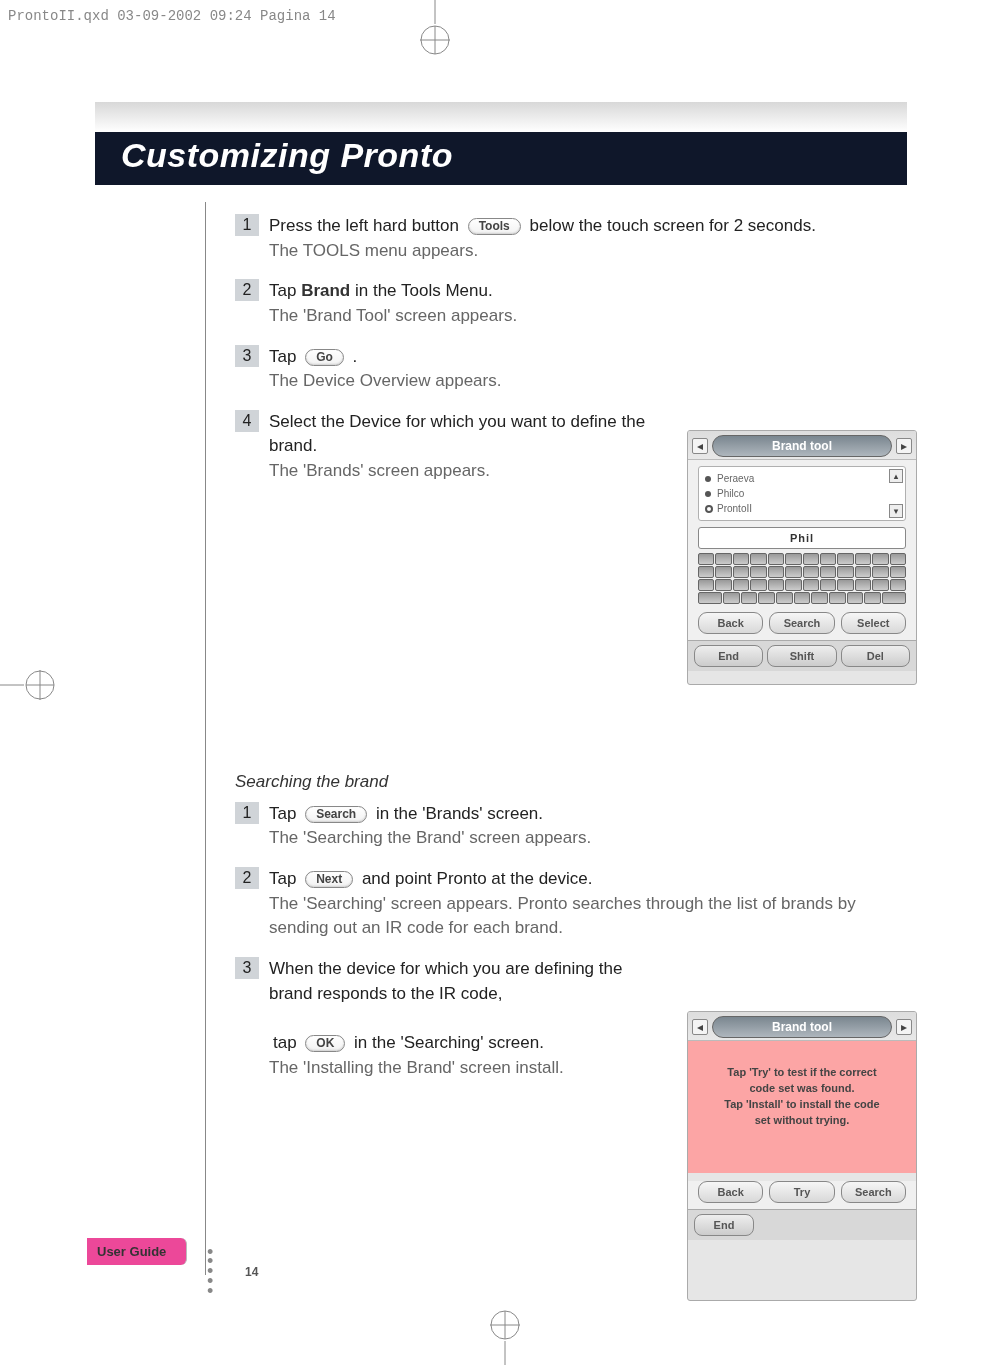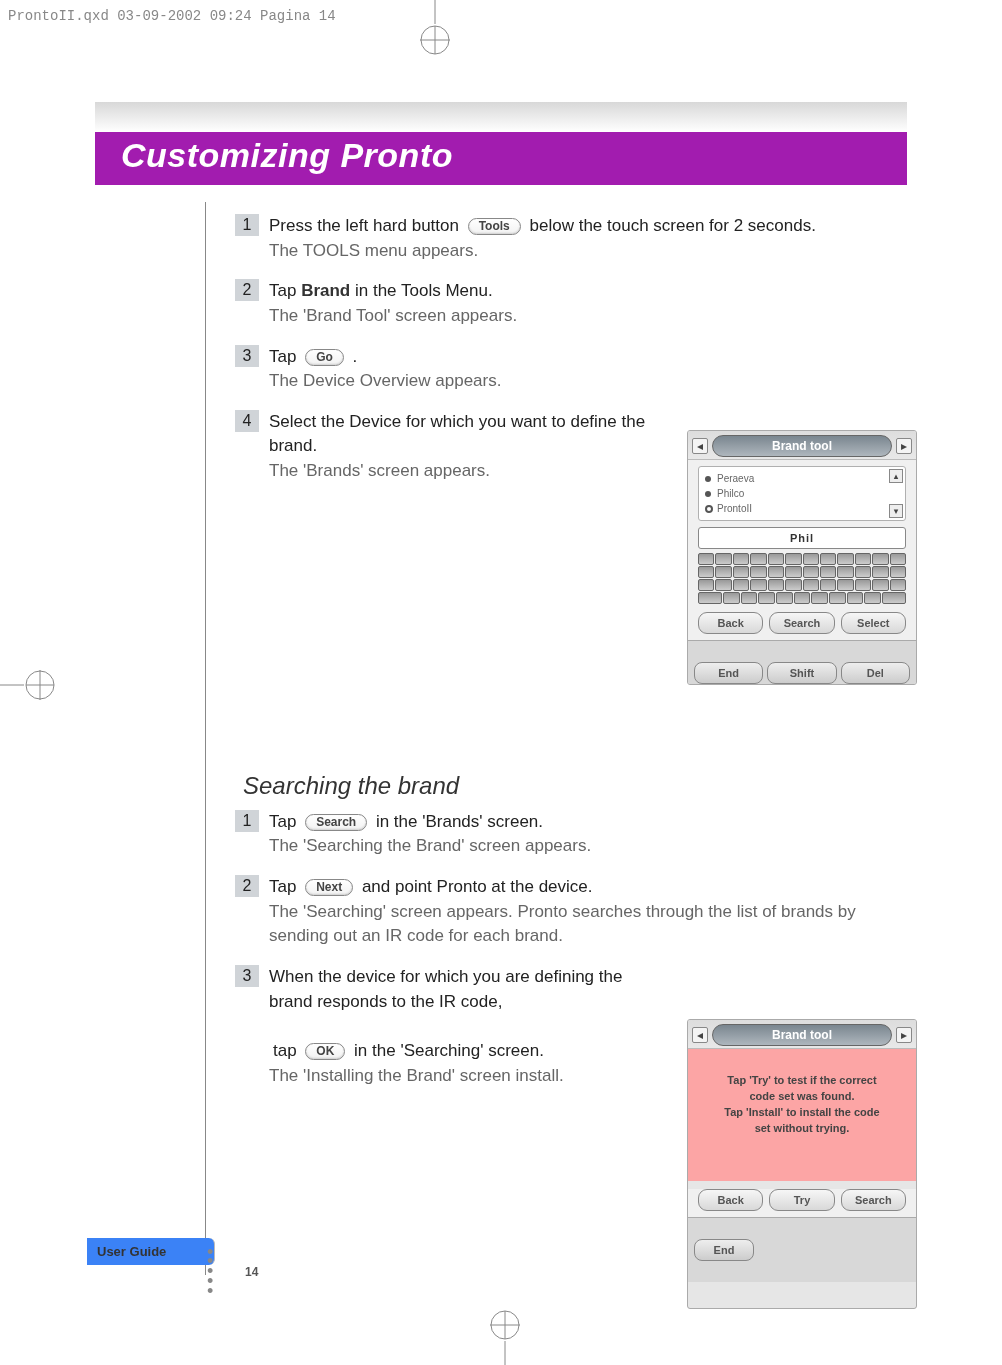--- a/index.html
+++ b/index.html
@@ -48,21 +48,21 @@
   .banner-wrap {
     position: absolute;
     top: 102px; left: 95px; right: 95px;
     height: 80px;
   }
   .banner-gradient {
     background: linear-gradient(to bottom, #d8d8d8 0%, #fff 100%);
     height: 30px;
   }
   .banner {
-    background: #a21caf;
+    background: #0f172a;
     padding: 4px 26px 10px;
   }
   .banner h1 {
     color: #fff;
     font-style: italic;
     font-weight: 800;
     font-size: 34px;
     letter-spacing: 0.5px;
   }
   .content {
@@ -88,22 +88,22 @@
     color: #4a5a66;
     font-style: italic;
     font-weight: 800;
     font-size: 22px;
     margin-bottom: 12px;
   }
   .subsection-title {
     color: #333;
     font-style: italic;
     font-weight: 500;
-    font-size: 24px;
-    margin: 12px 8px 10px;
+    font-size: 17px;
+    margin: 12px 0 10px;
   }
   .step {
     display: flex;
     margin-bottom: 16px;
   }
   .step-num {
     flex: 0 0 24px;
     height: 22px;
     background: #d0d4d8;
     text-align: center;
@@ -175,29 +175,29 @@
   .ds-scroll-up, .ds-scroll-dn {
     position:absolute; right:2px; width:14px; height:14px; border:1px solid #888; background:#eee; font-size:9px; text-align:center; line-height:12px; color:#444;
   }
   .ds-scroll-up{ top:2px;} .ds-scroll-dn{ bottom:2px;}
   .ds-input { margin-top:6px; border:1px solid #888; background:#fff; border-radius:3px; text-align:center; font-size:11px; font-weight:700; padding:4px; letter-spacing:1px;}
   .ds-keys { margin-top:4px; }
   .ds-keys .krow{ display:flex; gap:1px; margin-bottom:1px;}
   .ds-keys .k{ flex:1; height:12px; background:linear-gradient(#999,#ccc); border:1px solid #666; border-radius:2px;}
   .ds-soft { display:flex; gap:6px; margin-top:8px; }
   .ds-soft .sb { flex:1; border:1px solid #888; border-radius:9px; background:linear-gradient(#f6f6f6,#d8d8d8); text-align:center; font-size:11px; color:#555; padding:4px 0; font-weight:600;}
-  .ds-hard { display:flex; gap:4px; padding:21px 6px; background:#d8d8d8; border-top:1px solid #aaa;}
+  .ds-hard { display:flex; gap:4px; padding:4px 6px; background:#d8d8d8; border-top:1px solid #aaa;}
   .ds-hard .hb{ flex:1; border:1px solid #888; border-radius:8px; background:linear-gradient(#eee,#ccc); text-align:center; font-size:11px; color:#555; padding:4px 2px; font-weight:600;}
   .ds-msg { background:#fca5a5; padding: 24px 10px 44px; text-align:center; font-size:11px; color:#444; font-weight:600; line-height:1.45;}
   .user-guide-tab {
     position: absolute;
     left: -8px;
     bottom: 40px;
-    width: 128px;
-    background: #3b82f6;
+    width: 100px;
+    background: #ec4899;
     border-radius: 0 6px 6px 0;
     padding: 6px 10px;
     font-size: 13px;
     font-weight: 800;
     color: #333;
     border-right:1px solid #bbb;
   }
   .page-num {
     position: absolute;
     left: 150px;

